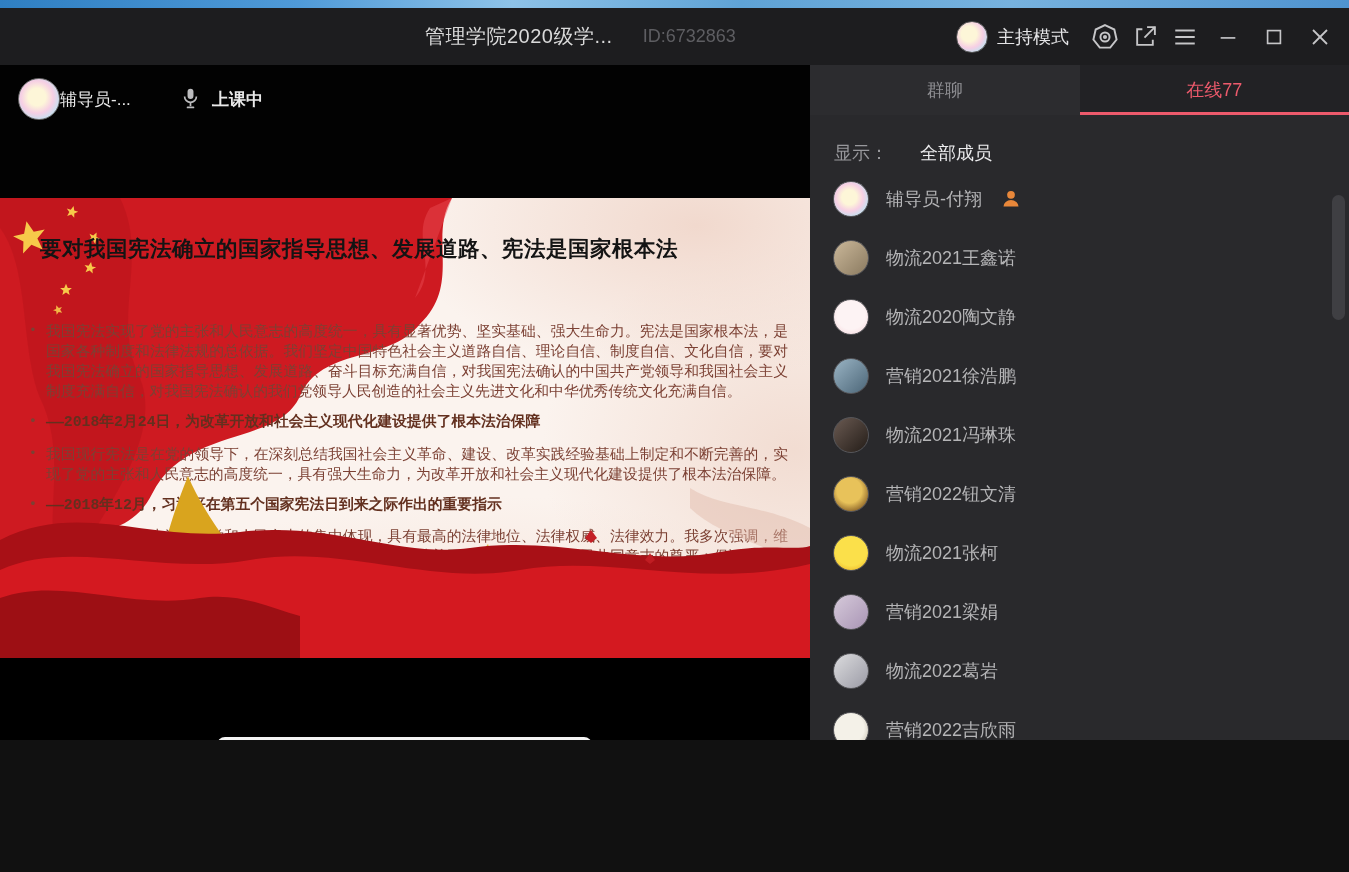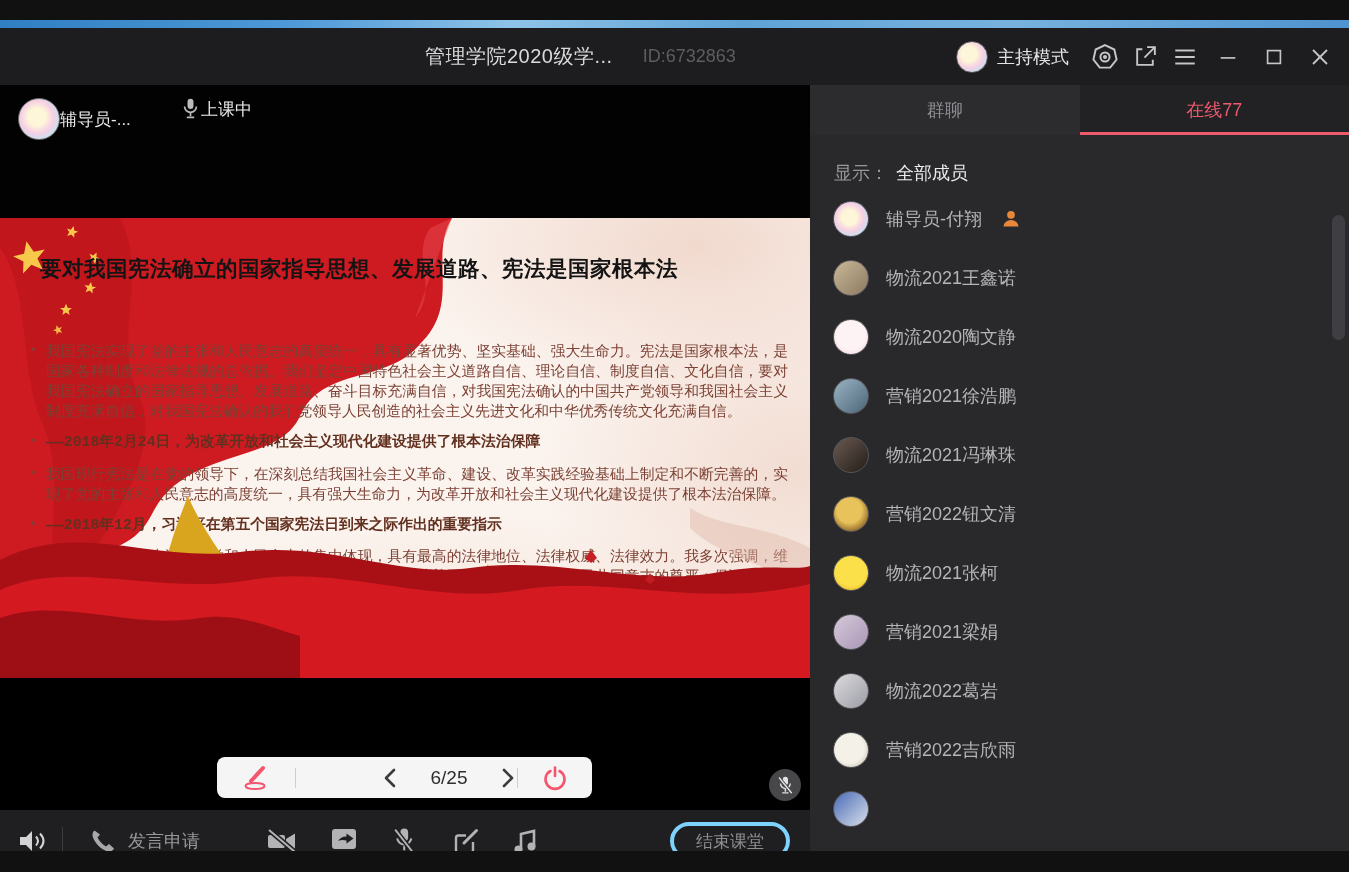--- a/index.html
+++ b/index.html
@@ -1,17 +1,17 @@
 <!DOCTYPE html>
 <html><head>
 <meta charset="utf-8">
 <style>
   * { margin:0; padding:0; box-sizing:border-box; }
   body { font-family:"Liberation Sans", sans-serif; background:#111; }
-  .screen { position:relative; width:1349px; height:831px; overflow:hidden; background:#fef9c3;margin-top:20px; }
+  .screen { position:relative; width:1349px; height:740px; overflow:hidden; background:#fef9c3; }
 
   
   .desktop-top { position:absolute; left:0; top:0; width:1349px; height:8px;
     background:linear-gradient(90deg,#2f7fc2,#4f9ad8 22%,#8ec3e8 38%,#5fa3d6 55%,#77b2de 75%,#4f93cf); }
   .desktop-bottom { position:absolute; left:0; top:852px; width:1349px; height:20px;
     background:linear-gradient(90deg,#57868f 0%,#4b7c88 22%,#56604a 38%,#6e4a2a 52%,#c07c35 70%,#7a99a0 84%,#58808a 100%); }
 
   .window { position:absolute; left:0; top:8px; width:1349px; height:844px; background:#000; }
 
   
@@ -31,21 +31,21 @@
   
   .main { position:absolute; left:0; top:57px; width:1349px; height:787px; display:flex; }
   .left { position:relative; width:810px; height:787px; background:#000; }
 
   
   .video-strip { position:relative; width:100%; height:133px; background:#020202; }
   .presenter { position:absolute; left:18px; top:13px; display:flex; align-items:center; }
   .presenter-avatar { width:42px; height:42px; border-radius:50%; border:1px solid #6a6a6a;
     background:radial-gradient(circle at 45% 45%, #fdf6d8 0 28%, #f6cfe4 52%, #bfe3f2 78%, #f3e3a8); }
   .presenter-name { color:#e9e9e9; font-size:17px; }
-  .class-status { position:absolute; left:182px; top:13px; height:42px; display:flex; align-items:flex-start; gap:2px; }
+  .class-status { position:absolute; left:182px; top:13px; height:42px; display:flex; align-items:center; gap:13px;font-weight:bold; }
   .class-status svg { fill:#bcbcbe; }
   .status-text { color:#e9e9e9; font-size:17px; }
 
   
   .slide { position:absolute; left:0; top:133px; width:810px; height:460px; overflow:hidden;
     background:
       radial-gradient(ellipse 420px 220px at 86% 6%, rgba(240,214,202,.9), rgba(240,214,202,0) 70%),
       radial-gradient(ellipse 360px 300px at 98% 55%, rgba(238,211,198,.7), rgba(238,211,198,0) 70%),
       radial-gradient(ellipse 500px 200px at 60% 95%, rgba(243,219,206,.6), rgba(243,219,206,0) 70%),
       #fbf3ee; }
@@ -85,21 +85,21 @@
     border:4px solid #7dd3fc; color:#8f8f91; font-size:17px; background:transparent;
     display:flex; align-items:center; justify-content:center; cursor:pointer; }
 
   
   .right-panel { position:relative; width:539px; height:787px; background:#29292c; overflow:hidden; }
   .tabs { display:flex; height:50px; }
   .tab { flex:1; display:flex; align-items:center; justify-content:center; font-size:18px; cursor:pointer; position:relative; }
   .tab.inactive { background:#2c2c2f; color:#8c8c90; }
   .tab.active { background:#222225; color:#ed5a6c; }
   .tab.active::after { content:""; position:absolute; left:0; bottom:0; width:100%; height:3px; background:#ed5a6c; }
-  .filter-row { display:flex; align-items:center; gap:8px; padding:26px 0 0 24px; }
+  .filter-row { display:flex; align-items:center; gap:32px; padding:26px 0 0 24px; }
   .filter-label { color:#98989c; font-size:18px; }
   .filter-value { color:#ececee; font-size:18px; cursor:pointer; }
   .member-list { position:absolute; left:0; top:104px; width:539px; height:667px; overflow:hidden; }
   .member-row { height:59px; display:flex; align-items:center; padding-left:23px; gap:17px; cursor:pointer; }
   .member-avatar { width:36px; height:36px; border-radius:50%; border:1px solid #56565a; flex:none; }
   .member-name { color:#b5b5b7; font-size:18px; }
   .host-badge { display:flex; margin-left:2px; }
   .panel-scrollbar { position:absolute; left:522px; top:130px; width:13px; height:125px;
     border-radius:7px; background:#3f3f43; cursor:pointer; }
 </style>

